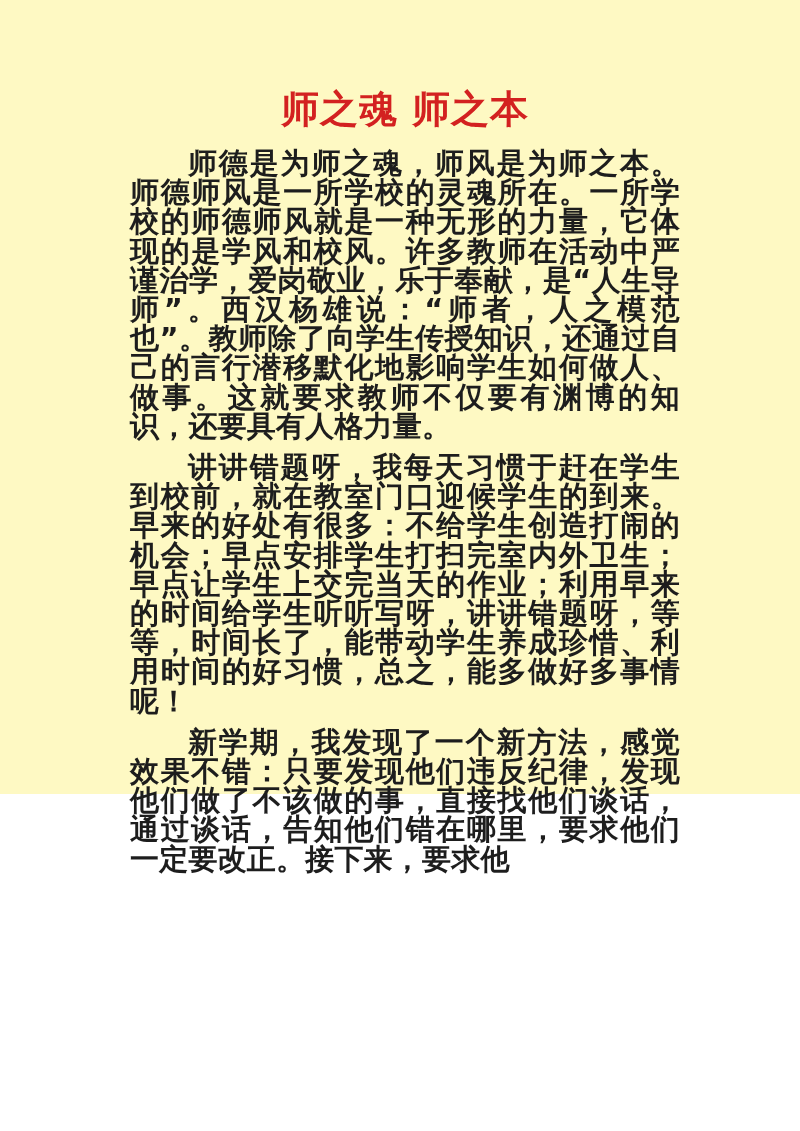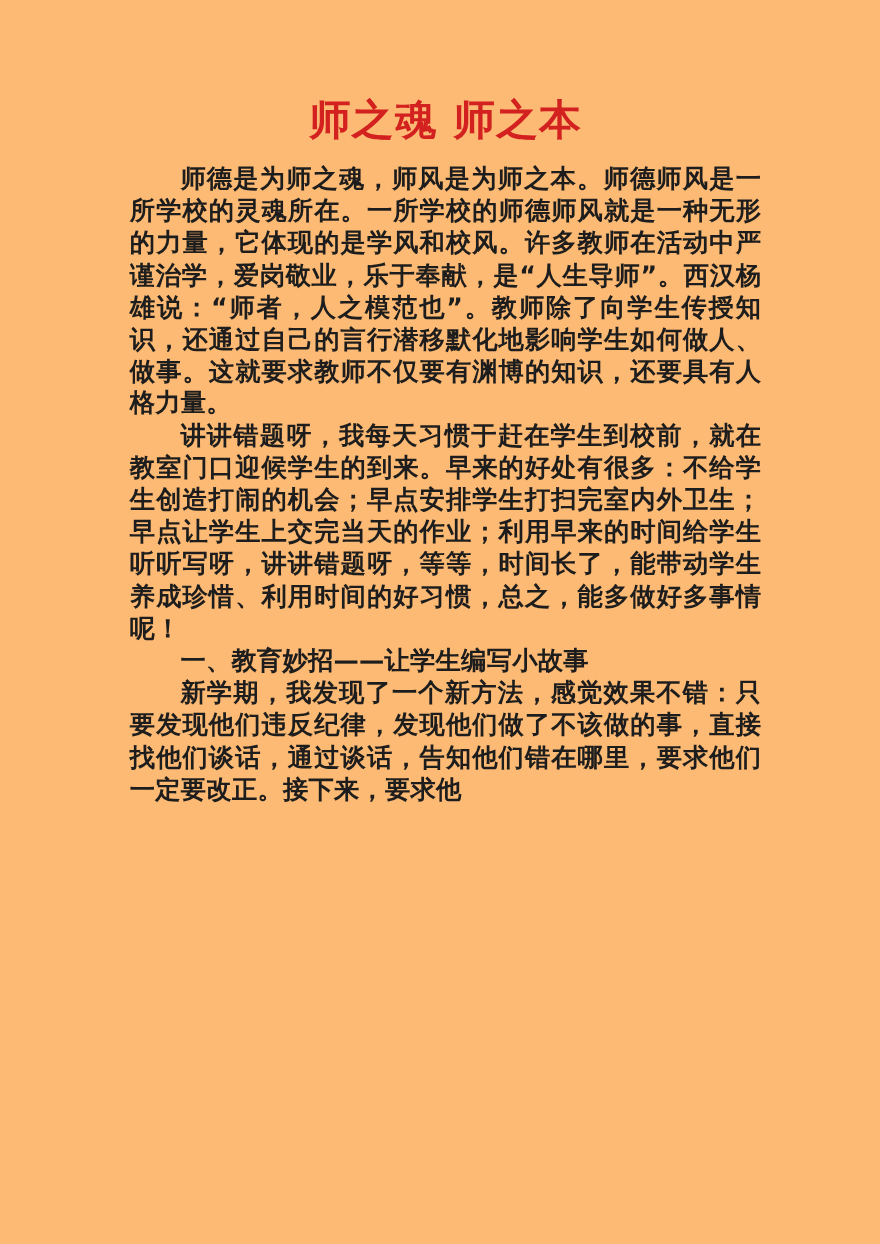--- a/index.html
+++ b/index.html
@@ -9,36 +9,36 @@
   }
   body {
     width: 800px;
     height: 1131px;
     font-family: "DejaVu Sans", sans-serif;
     overflow: hidden;
   }
   .page {
     box-sizing: border-box;
     width: 800px;
-    height: 1131px;
-    background: #fdba74;
+    height: 794px;
+    background: #fef9c3;
     padding: 86px 108px 0 118px;
   }
   .doc-title {
     margin: 0 0 17px 0;
     font-size: 38px;
     line-height: 46px;
     font-weight: 700;
     text-align: center;
     letter-spacing: 1px;
     color: #d32120;
   }
   .para {
-    margin: 0;
-    font-size: 23px;
+    margin: 12px;
+    font-size: 29px;
     line-height: 29.2px;
     font-weight: 700;
     color: #1d1d1d;
     text-align: justify;
     text-justify: inter-ideograph;
     text-indent: 2em;
     letter-spacing: 0.2px;
   }
   .section-heading {
     
@@ -48,17 +48,16 @@
 <body>
 
 <div class="page">
   <h1 class="doc-title">师之魂 师之本</h1>
 
   <p class="para">师德是为师之魂，师风是为师之本。师德师风是一所学校的灵魂所在。一所学校的师德师风就是一种无形的力量，它体现的是学风和校风。许多教师在活动中严谨治学，爱岗敬业，乐于奉献，是“人生导师”。西汉杨雄说：“师者，人之模范也”。教师除了向学生传授知识，还通过自己的言行潜移默化地影响学生如何做人、做事。这就要求教师不仅要有渊博的知识，还要具有人格力量。</p>
 
   <p class="para">讲讲错题呀，我每天习惯于赶在学生到校前，就在教室门口迎候学生的到来。早来的好处有很多：不给学生创造打闹的机会；早点安排学生打扫完室内外卫生；早点让学生上交完当天的作业；利用早来的时间给学生听听写呀，讲讲错题呀，等等，时间长了，能带动学生养成珍惜、利用时间的好习惯，总之，能多做好多事情呢！</p>
 
 
-  <p class="para section-heading">一、教育妙招——让学生编写小故事</p>
 
 
   <p class="para">新学期，我发现了一个新方法，感觉效果不错：只要发现他们违反纪律，发现他们做了不该做的事，直接找他们谈话，通过谈话，告知他们错在哪里，要求他们一定要改正。接下来，要求他</p>
 </div>
 
 </body></html>

